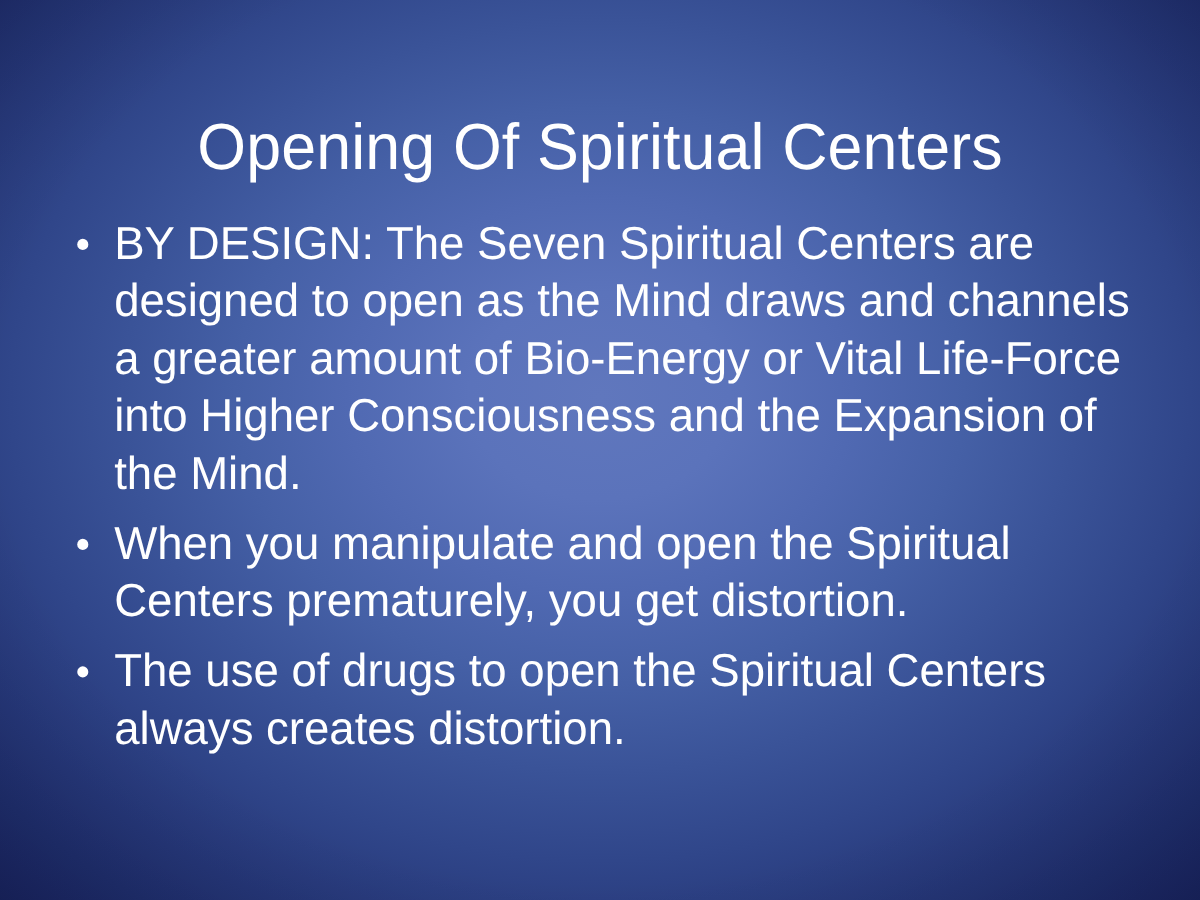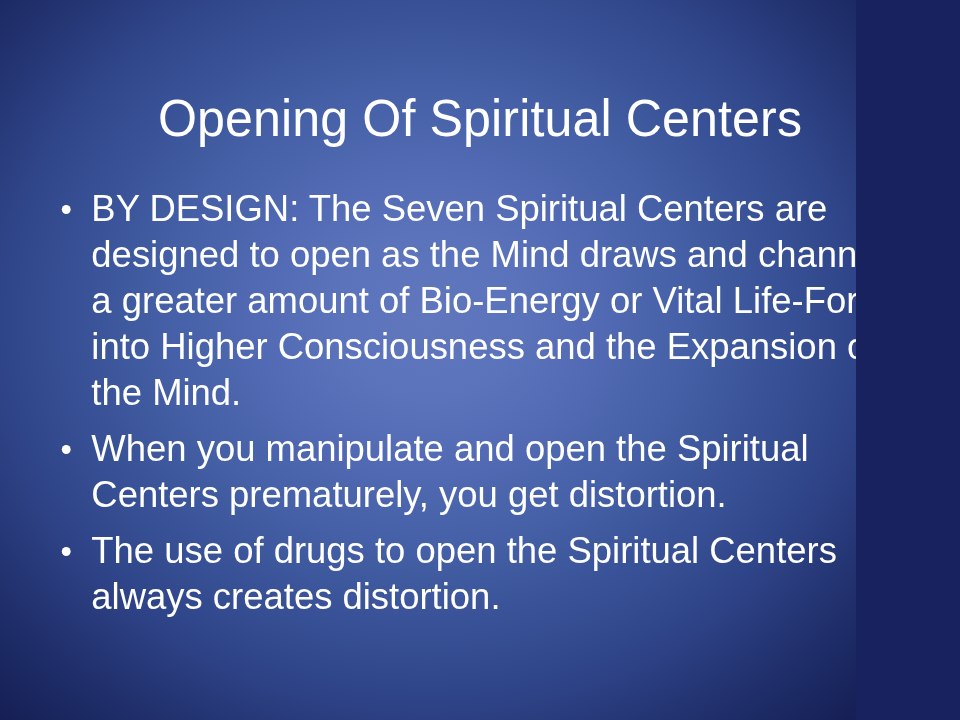--- a/index.html
+++ b/index.html
@@ -12,21 +12,21 @@
     width: 960px;
     height: 720px;
     overflow: hidden;
     font-family: "Liberation Sans", sans-serif;
     background: #17225e;
   }
 
   
   #slide {
     position: relative;
-    width: 856px;
+    width: 960px;
     height: 720px;
     overflow: hidden;
     
     background-color: #1b2a6b;
     background-image:
       radial-gradient(
         ellipse 78% 82% at 50% 44%,
         #6077bd 0%,
         #5b73bb 14%,
         #5069b2 27%,
@@ -69,21 +69,21 @@
     letter-spacing: 0.1px;
     transform: scaleX(0.965);
     transform-origin: 50% 50%;
     white-space: nowrap;
     z-index: 2;
   }
 
   
   .body-list {
     position: absolute;
-    top: 186px;
+    top: 172px;
     left: 48px;
     width: 872px;
     margin: 0;
     padding: 0;
     list-style: none;
     color: #ffffff;
     font-size: 37px;
     line-height: 46px;
     z-index: 2;
   }

